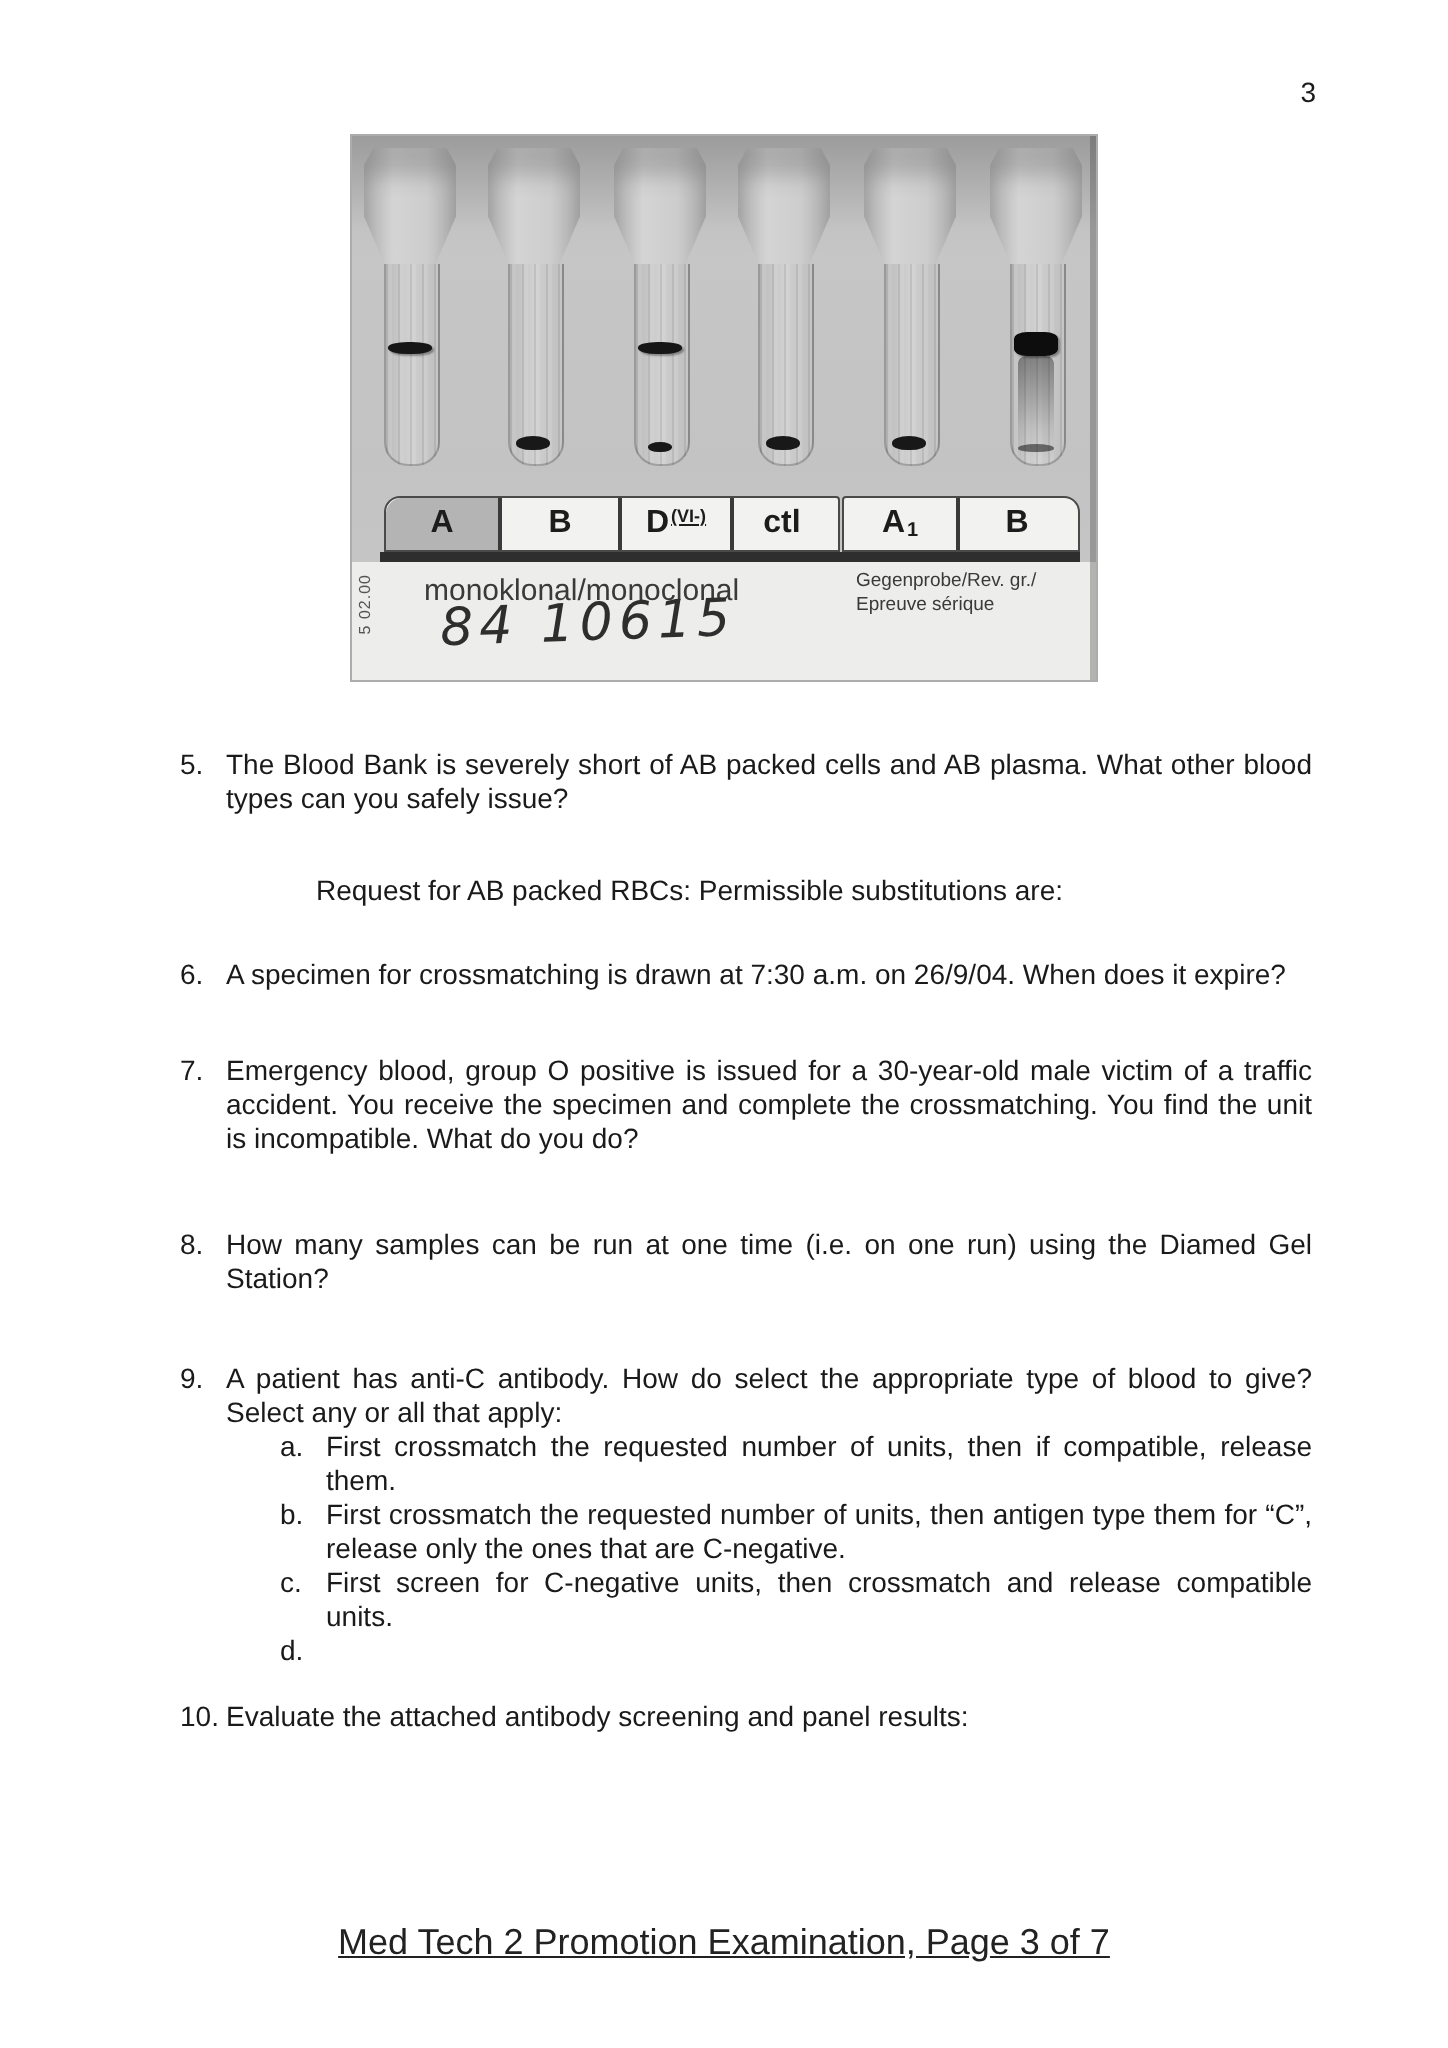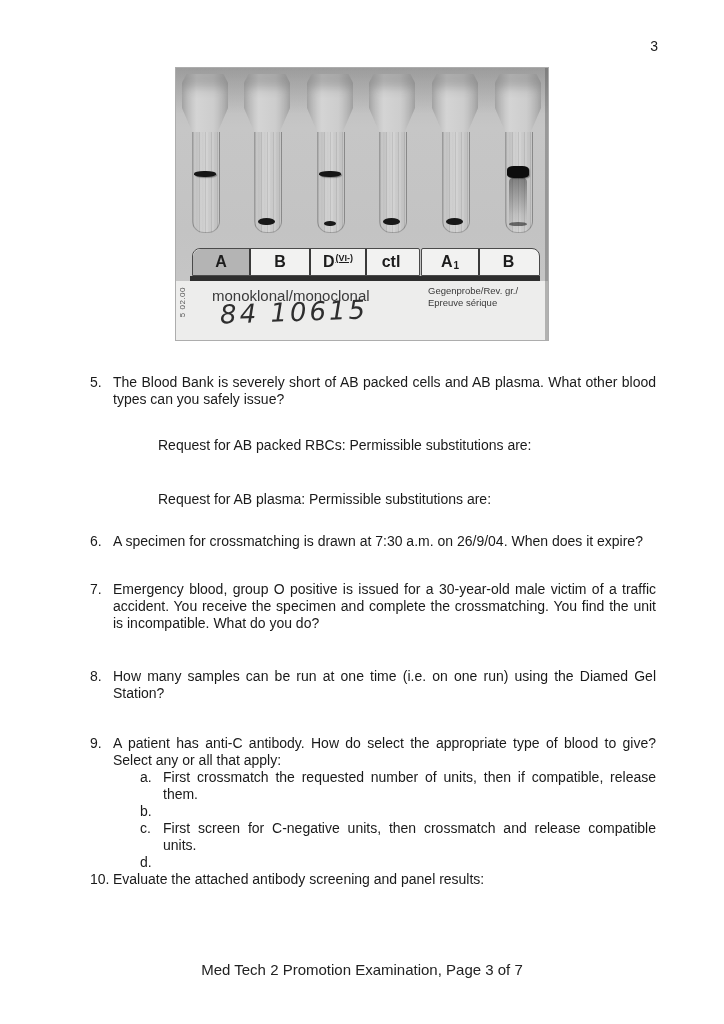--- a/index.html
+++ b/index.html
@@ -78,25 +78,25 @@
   .q-block{display:flex;}
   .qnum{width:23px;flex:0 0 23px;}
   .qtext{flex:1;text-align:justify;}
   .subline{padding-left:68px;}
   .sub1{margin-top:29px;}
   .sub2{margin-top:37px;}
   #q6{margin-top:25px;}
   #q7{margin-top:31px;}
   #q8{margin-top:36px;}
   #q9{margin-top:33px;}
-  #q10{}
+  #q10{margin-top:16px;}
   .option{display:flex;padding-left:50px;}
   .opt-letter{width:23px;flex:0 0 23px;}
   .opt-text{flex:1;text-align:justify;}
-  .footer{position:absolute;top:961px;left:0;width:100%;text-align:center;font-size:15px;color:#222;}
+  .footer{position:absolute;top:961px;left:0;width:100%;text-align:center;font-size:18px;color:#222;text-decoration:underline;}
 </style>
 </head>
 <body>
 
 <div class="page">
 
   <div class="page-number">3</div>
 
   <div class="photo">
     <div>
@@ -173,21 +173,20 @@
     </div>
   </div>
 
   <div class="content">
 
     <div class="q-block" id="q5">
       <span class="qnum">5.</span>
       <div class="qtext">The Blood Bank is severely short of AB packed cells and AB plasma.  What other blood types can you safely issue?</div>
     </div>
     <div class="subline sub1">Request for AB packed RBCs:  Permissible substitutions are:</div>
-    <div class="subline sub2">Request for AB plasma:  Permissible substitutions are:</div>
 
     <div class="q-block" id="q6">
       <span class="qnum">6.</span>
       <div class="qtext">A specimen for crossmatching is drawn at 7:30 a.m. on 26/9/04.  When does it expire?</div>
     </div>
 
     <div class="q-block" id="q7">
       <span class="qnum">7.</span>
       <div class="qtext">Emergency blood, group O positive is issued for a 30-year-old male victim of a traffic accident.  You receive the specimen and complete the crossmatching.  You find the unit is incompatible.  What do you do?</div>
     </div>
@@ -200,20 +199,21 @@
     <div class="q-block" id="q9">
       <span class="qnum">9.</span>
       <div class="qtext">A patient has anti-C antibody.  How do select the appropriate type of blood to give? Select any or all that apply:</div>
     </div>
     <div class="option">
       <span class="opt-letter">a.</span>
       <div class="opt-text">First crossmatch the requested number of units, then if compatible, release them.</div>
     </div>
     <div class="option">
       <span class="opt-letter">b.</span>
+      <div class="opt-text">First crossmatch the requested number of units, then antigen type them for “C”, release only the ones that are C-negative.</div>
     </div>
     <div class="option">
       <span class="opt-letter">c.</span>
       <div class="opt-text">First screen for C-negative units, then crossmatch and release compatible units.</div>
     </div>
     <div class="option">
       <span class="opt-letter">d.</span>
     </div>
 
     <div class="q-block" id="q10">

